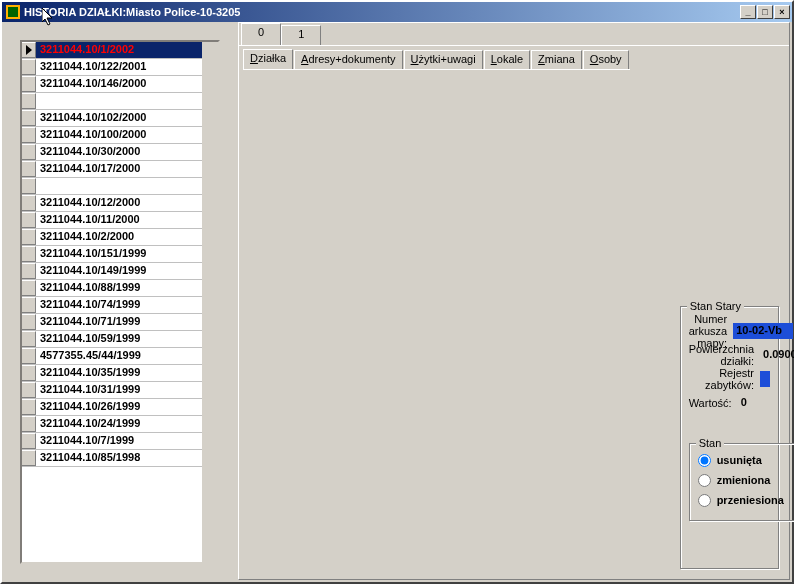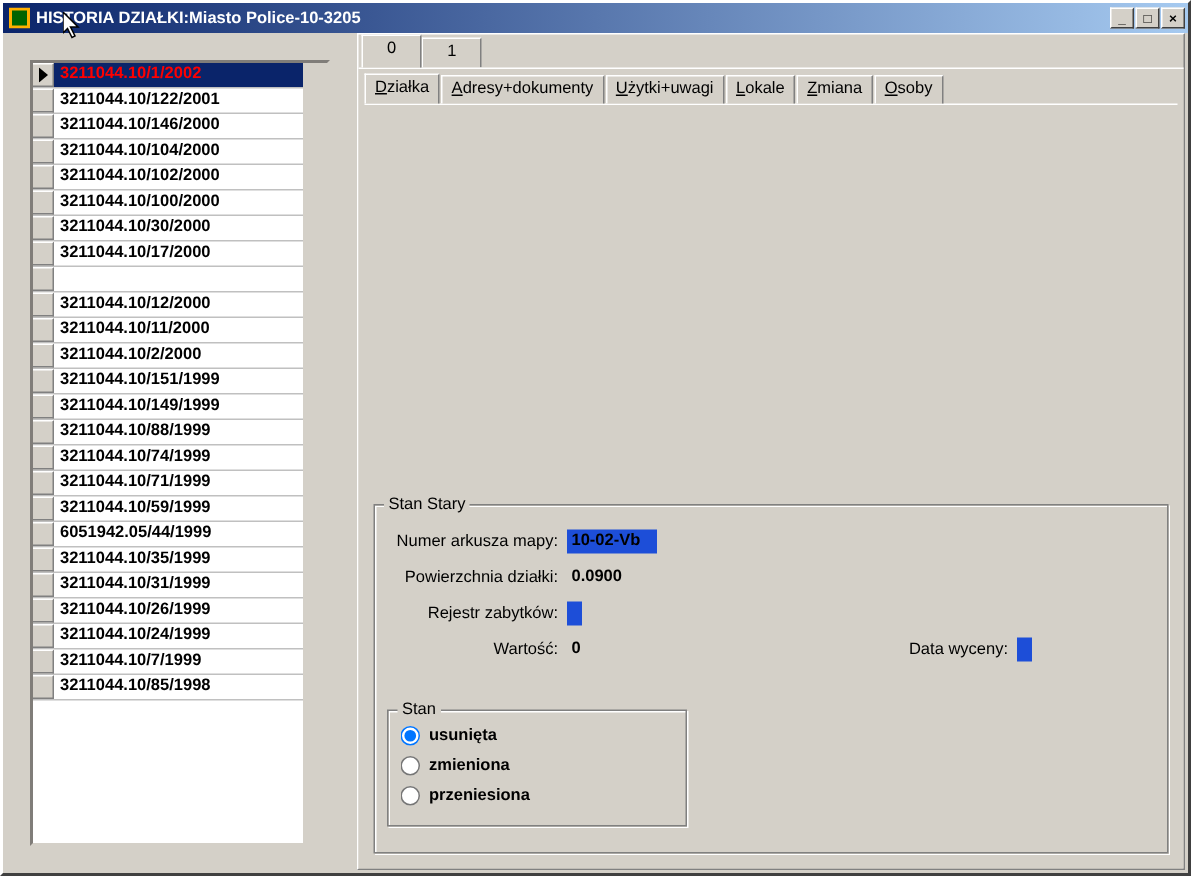--- a/index.html
+++ b/index.html
@@ -126,22 +126,21 @@
     background: #d4d0c8;
     position: relative;
     z-index: 2;
   }
   .tab-content {
     flex: 1;
     border-top: 1px solid #fff;
     background: #d4d0c8;
     padding: 4px;
     display: flex;
-    flex-direction: column;
-    gap: 10px;
+    flex-direction: row;
   }
   .inner-tabs {
     display: flex;
     height: 20px;
     align-items: flex-end;
     border-bottom: 1px solid #fff;
   }
   .inner-tab {
     height: 19px;
     padding: 2px 6px;
@@ -161,20 +160,21 @@
   .inner-tab u { text-decoration: underline; }
   .content-body {
     flex: 1;
     position: relative;
   }
   .groupbox {
     position: absolute;
     border: 1px solid #808080;
     box-shadow: inset 1px 1px 0 #fff, 1px 1px 0 #fff;
     padding: 12px 8px 8px 8px;
+    margin-left: 44px;
   }
   .groupbox-title {
     position: absolute;
     top: -7px;
     left: 6px;
     background: #d4d0c8;
     padding: 0 3px;
     font-size: 11px;
   }
   .stan-stary {
@@ -254,21 +254,20 @@
           <div class="grid-row">
             <div class="row-indicator"></div>
             <div class="row-cell">3211044.10/122/2001</div>
           </div>
           <div class="grid-row">
             <div class="row-indicator"></div>
             <div class="row-cell">3211044.10/146/2000</div>
           </div>
           <div class="grid-row">
             <div class="row-indicator"></div>
-            <div class="row-cell">3211044.10/104/2000</div>
           </div>
           <div class="grid-row">
             <div class="row-indicator"></div>
             <div class="row-cell">3211044.10/102/2000</div>
           </div>
           <div class="grid-row">
             <div class="row-indicator"></div>
             <div class="row-cell">3211044.10/100/2000</div>
           </div>
           <div class="grid-row">
@@ -313,21 +312,21 @@
           <div class="grid-row">
             <div class="row-indicator"></div>
             <div class="row-cell">3211044.10/71/1999</div>
           </div>
           <div class="grid-row">
             <div class="row-indicator"></div>
             <div class="row-cell">3211044.10/59/1999</div>
           </div>
           <div class="grid-row">
             <div class="row-indicator"></div>
-            <div class="row-cell">6051942.05/44/1999</div>
+            <div class="row-cell">4577355.45/44/1999</div>
           </div>
           <div class="grid-row">
             <div class="row-indicator"></div>
             <div class="row-cell">3211044.10/35/1999</div>
           </div>
           <div class="grid-row">
             <div class="row-indicator"></div>
             <div class="row-cell">3211044.10/31/1999</div>
           </div>
           <div class="grid-row">

